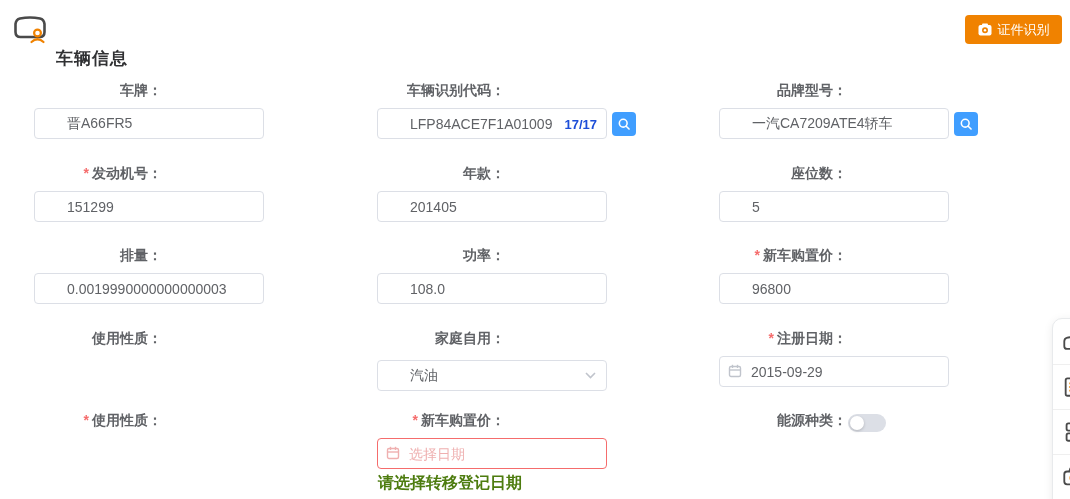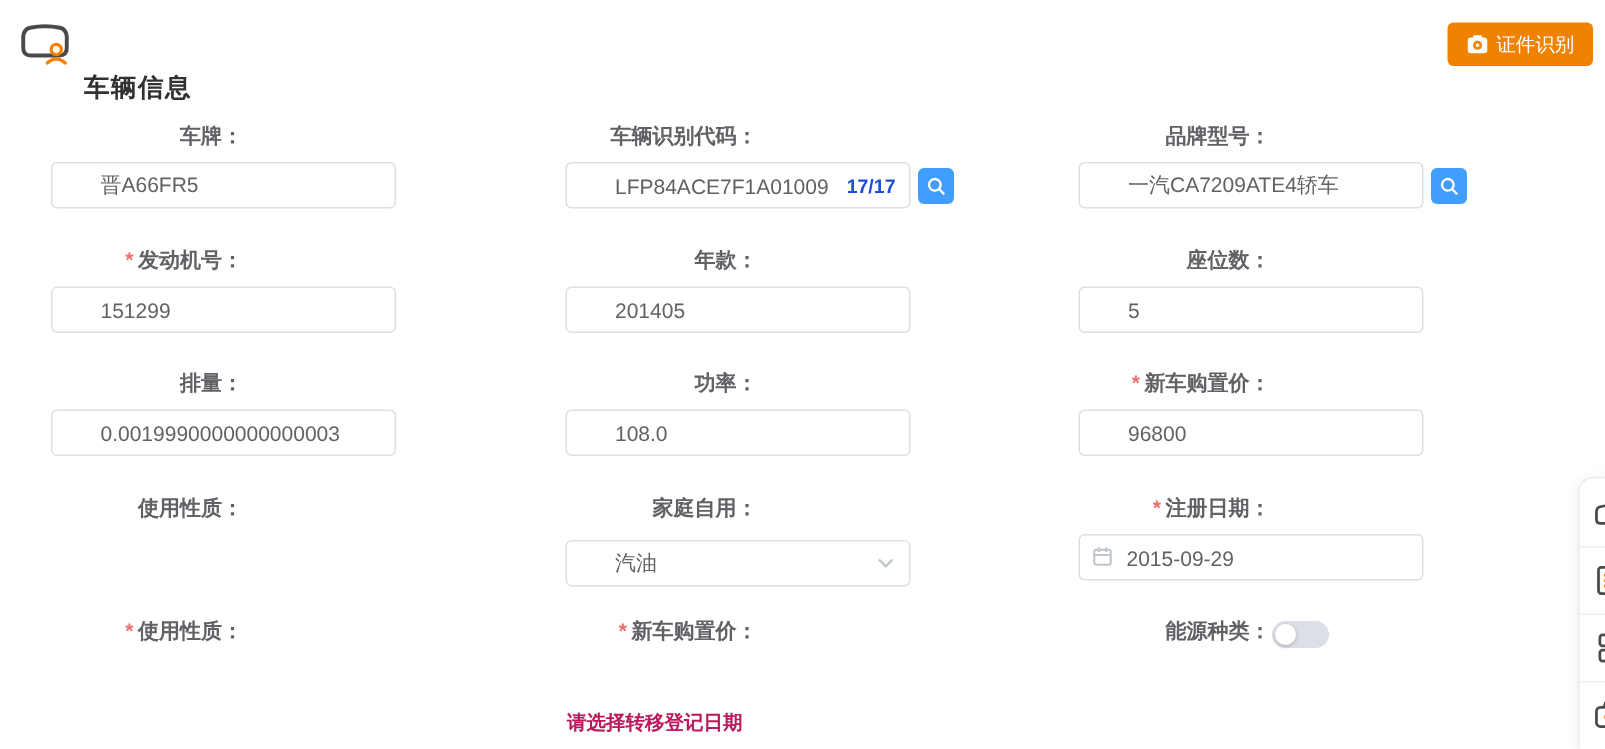--- a/index.html
+++ b/index.html
@@ -39,21 +39,21 @@
   }
   .iwrap.date input { padding-left:31px; }
   .cal-icon { position:absolute; left:9px; top:8px; pointer-events:none; }
   .chev-icon { position:absolute; right:11px; top:12px; pointer-events:none; }
   .iwrap.err input { border-color:#f56c6c; }
   .iwrap.err input::placeholder { color:#efb0b0; }
   .search-btn {
     position:absolute; width:24px; height:24px; border:none; border-radius:4px;
     background:#409eff; cursor:pointer; display:flex; align-items:center; justify-content:center;
   }
-  .err-msg { position:absolute; left:378px; top:473px; font-size:13px; font-weight:700; color:#be185d; }
+  .err-msg { position:absolute; left:378px; top:473px; font-size:16px; font-weight:700; color:#4d7c0f; }
   
   .switch {
     position:absolute; left:848px; top:414px; width:38px; height:18px;
     background:#dcdfe6; border-radius:9px; cursor:pointer;
   }
   .switch .knob {
     position:absolute; left:2px; top:2px; width:14px; height:14px;
     background:#fff; border-radius:50%; box-shadow:0 1px 3px rgba(0,0,0,.2);
   }
   
@@ -163,20 +163,29 @@
       <line x1="4.5" y1="0.8" x2="4.5" y2="4" stroke="#c0c4cc" stroke-width="1.4"></line>
       <line x1="9.5" y1="0.8" x2="9.5" y2="4" stroke="#c0c4cc" stroke-width="1.4"></line>
       <line x1="1.5" y1="6" x2="12.5" y2="6" stroke="#c0c4cc" stroke-width="1.4"></line>
     </svg>
     <input value="2015-09-29" style="">
   </div>
 
   <div class="flabel" style="right:908px;top:412px"><span class="req">*</span><span>使用性质：</span></div>
 
   <div class="flabel" style="right:565px;top:412px"><span class="req">*</span><span>新车购置价：</span></div>
+  <div class="iwrap date err" style="left:377px;top:438px">
+    <svg class="cal-icon" width="14" height="14" viewBox="0 0 14 14">
+      <rect x="1.5" y="2.5" width="11" height="10" rx="1.5" fill="none" stroke="#efb0b0" stroke-width="1.4"></rect>
+      <line x1="4.5" y1="0.8" x2="4.5" y2="4" stroke="#efb0b0" stroke-width="1.4"></line>
+      <line x1="9.5" y1="0.8" x2="9.5" y2="4" stroke="#efb0b0" stroke-width="1.4"></line>
+      <line x1="1.5" y1="6" x2="12.5" y2="6" stroke="#efb0b0" stroke-width="1.4"></line>
+    </svg>
+    <input placeholder="选择日期" style="">
+  </div>
   <div class="err-msg">请选择转移登记日期</div>
 
   <div class="flabel" style="right:223px;top:412px"><span>能源种类：</span></div>
   <div class="switch">
     <div class="knob"></div>
   </div>
 
   <div class="side-panel">
     <div class="side-item">
       <svg width="22" height="22" viewBox="0 0 24 24">

